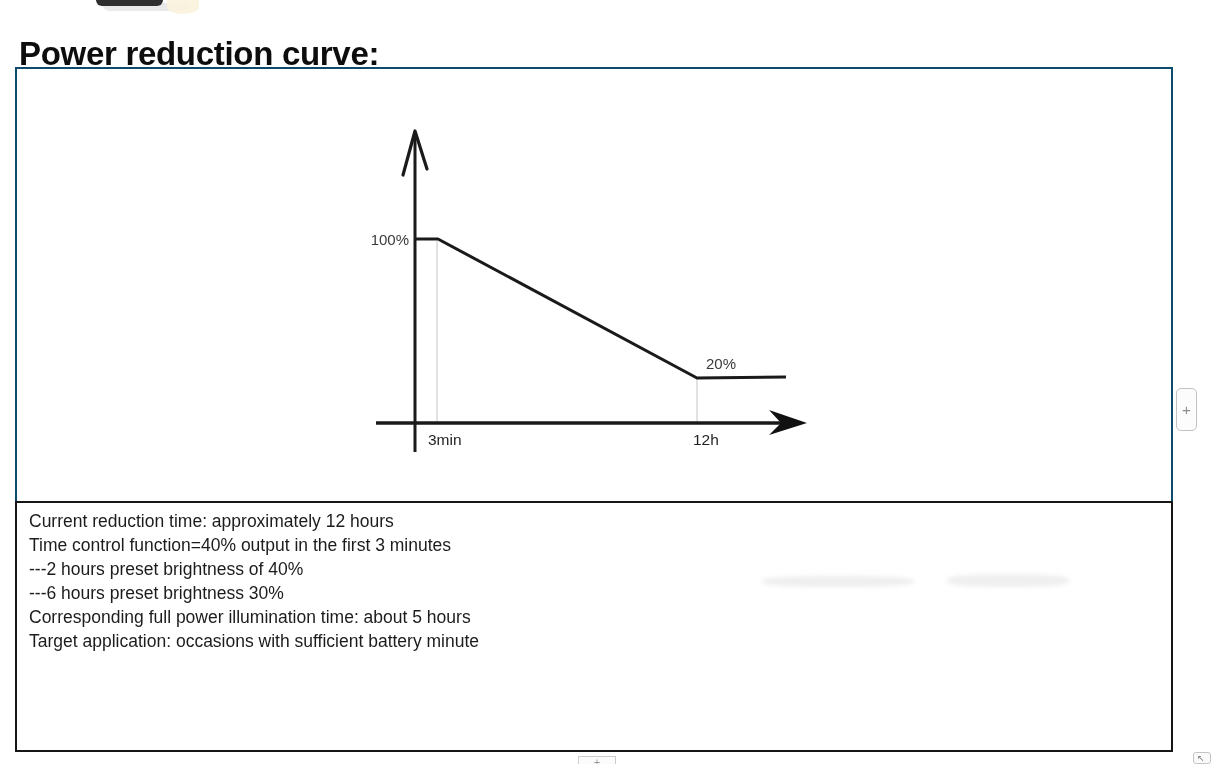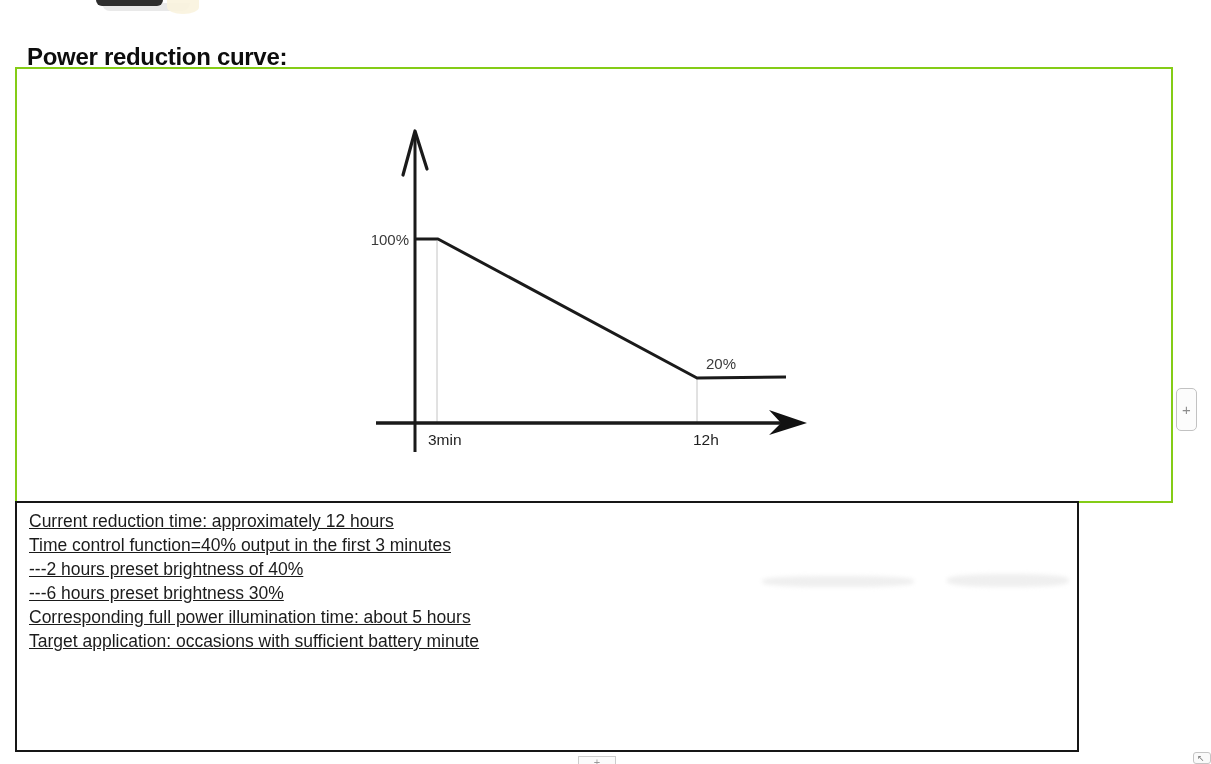--- a/index.html
+++ b/index.html
@@ -21,42 +21,41 @@
   .smudge-gray {
     position: absolute; left: 102px; top: 3px; width: 88px; height: 8px;
     background: #e3e3e3; border-radius: 0 0 10px 10px; opacity: .8;
   }
   .smudge-yellow {
     position: absolute; left: 167px; top: 0; width: 32px; height: 14px;
     background: #faf3de; border-radius: 0 0 50% 50%; opacity: .9;
   }
 
   .title {
-    position: absolute; left: 11px; top: 27px; margin: 16px;
-    font-size: 24px; font-weight: 700; color: #0d0d0d;
+    position: absolute; left: 11px; top: 27px; margin: 8px;
+    font-size: 33px; font-weight: 700; color: #0d0d0d;
     letter-spacing: -0.3px; white-space: nowrap;
   }
 
   .chart-panel {
     position: absolute; left: 15px; top: 67px;
     width: 1158px; height: 436px;
-    border: 2px solid #84cc16; box-sizing: border-box;
+    border: 2px solid #0c4a6e; box-sizing: border-box;
     background: #ffffff;
   }
   .chart-panel svg { position: absolute; left: 0; top: 0; }
   .axis-label { font-family: "Liberation Sans", sans-serif; fill: #3a3a3a; }
   .tick-label { font-family: "Liberation Sans", sans-serif; fill: #1f1f1f; }
 
   .text-panel {
     position: absolute; left: 15px; top: 501px;
-    width: 1064px; height: 251px;
+    width: 1158px; height: 251px;
     border: 2px solid #161616; box-sizing: border-box;
     background: #ffffff;
     padding: 6px 10px 0 12px;
-    text-decoration: underline;
   }
   .desc-line {
     font-size: 17.5px; line-height: 24px; color: #1c1c1c;
     white-space: nowrap;
   }
   .ghost {
     position: absolute; background: #efefef; filter: blur(2px);
     border-radius: 40%;
   }
   .ghost-1 { left: 745px; top: 73px; width: 152px; height: 11px; }

